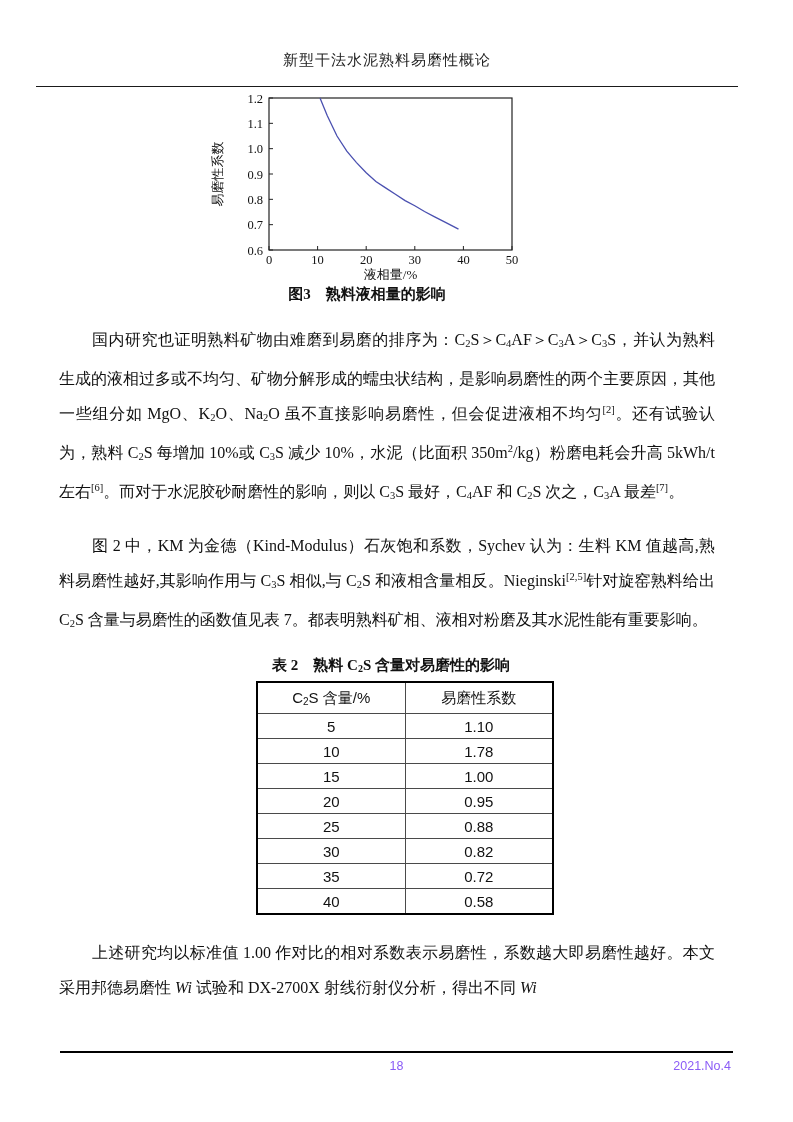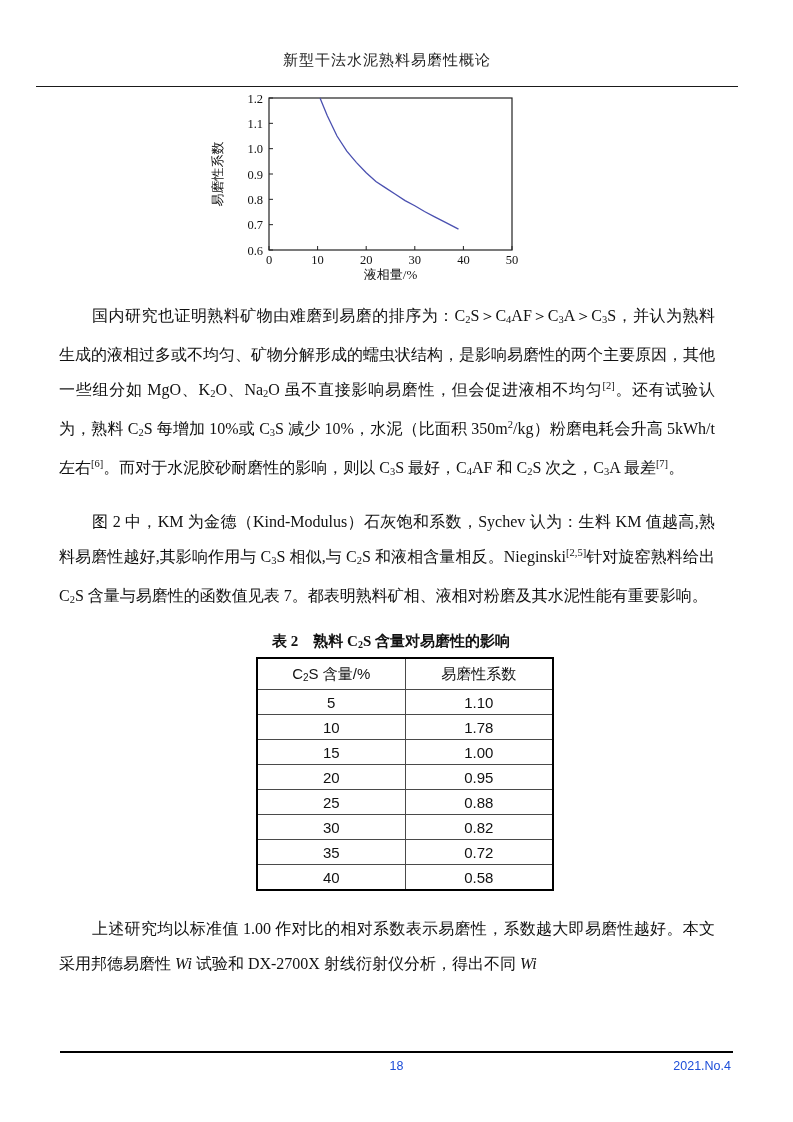--- a/index.html
+++ b/index.html
@@ -27,21 +27,21 @@
   .table-title sub { font-size:10px; vertical-align:-2px; }
   table.datatable { border-collapse:collapse; margin-top:3px; width:298px; border:2.2px solid #000; }
   table.datatable th, table.datatable td {
     border:1.2px solid #4a4a4a; text-align:center; font-weight:normal;
     font-family:"Liberation Sans","DejaVu Sans",sans-serif; font-size:15px; color:#111; padding:0;
   }
   table.datatable th { height:30px; }
   table.datatable td { height:24px; }
   table.datatable th sub { font-size:10px; vertical-align:-2px; }
   .footer { position:absolute; left:60px; right:60px; top:1051px; border-top:2.6px solid #000;
-    font-family:"Liberation Sans","DejaVu Sans",sans-serif; font-size:12.5px; color:#1d4ed8; }
+    font-family:"Liberation Sans","DejaVu Sans",sans-serif; font-size:12.5px; color:#8b5cf6; }
   .footer .page-number { display:block; text-align:center; margin-top:6px; }
   .footer .issue { position:absolute; right:2px; top:6px; }
 </style>
 </head>
 <body>
 
 <div class="page">
   <div class="content">
 
     <div class="header-title">新型干法水泥熟料易磨性概论</div>
@@ -73,20 +73,21 @@
           <line x1="206.79999999999998" y1="155" x2="206.79999999999998" y2="151" stroke="#222" stroke-width="1"></line>
           <text class="tick" x="206.79999999999998" y="169" text-anchor="middle">30</text>
           <line x1="255.4" y1="155" x2="255.4" y2="151" stroke="#222" stroke-width="1"></line>
           <text class="tick" x="255.4" y="169" text-anchor="middle">40</text>
           <line x1="304" y1="155" x2="304" y2="151" stroke="#222" stroke-width="1"></line>
           <text class="tick" x="304" y="169" text-anchor="middle">50</text>
           <text class="axis-label" x="182.5" y="184" text-anchor="middle">液相量/%</text>
           <text class="axis-label" x="14" y="79" text-anchor="middle" transform="rotate(-90 14 79)">易磨性系数</text>
           <polyline points="112.0,3.0 119.3,20.7 129.0,41.0 138.8,56.2 148.5,67.6 158.2,77.7 167.9,86.6 177.6,92.9 187.4,99.3 197.1,105.6 206.8,110.7 216.5,116.5 226.2,121.6 236.0,126.6 245.7,131.7 250.5,134.2" fill="none" stroke="#4a50b0" stroke-width="1.3"></polyline>
         </svg>
+      <figcaption class="fig-caption">图3　熟料液相量的影响</figcaption>
     </figure>
 
     <p class="para p1"><span>国内研究也证明熟料矿物由难磨到易磨的排序为：C</span><sub>2</sub><span>S＞C</span><sub>4</sub><span>AF＞C</span><sub>3</sub><span>A＞C</span><sub>3</sub><span>S，并认为熟料生成的液相过多或不均匀、矿物分解形成的蠕虫状结构，是影响易磨性的两个主要原因，其他一些组分如 MgO、K</span><sub>2</sub><span>O、Na</span><sub>2</sub><span>O 虽不直接影响易磨性，但会促进液相不均匀</span><sup>[2]</sup><span>。还有试验认为，熟料 C</span><sub>2</sub><span>S 每增加 10%或 C</span><sub>3</sub><span>S 减少 10%，水泥（比面积 350m</span><sup>2</sup><span>/kg）粉磨电耗会升高 5kWh/t 左右</span><sup>[6]</sup><span>。而对于水泥胶砂耐磨性的影响，则以 C</span><sub>3</sub><span>S 最好，C</span><sub>4</sub><span>AF 和 C</span><sub>2</sub><span>S 次之，C</span><sub>3</sub><span>A 最差</span><sup>[7]</sup><span>。</span></p>
     <p class="para p2"><span>图 2 中，KM 为金德（Kind-Modulus）石灰饱和系数，Sychev 认为：生料 KM 值越高,熟料易磨性越好,其影响作用与 C</span><sub>3</sub><span>S 相似,与 C</span><sub>2</sub><span>S 和液相含量相反。Nieginski</span><sup>[2,5]</sup><span>针对旋窑熟料给出 C</span><sub>2</sub><span>S 含量与易磨性的函数值见表 7。都表明熟料矿相、液相对粉磨及其水泥性能有重要影响。</span></p>
 
     <div class="table-block">
       <div class="table-title"><span>表 2　熟料 C</span><sub>2</sub><span>S 含量对易磨性的影响</span></div>
       <table class="datatable">
         <thead>
           <tr>

